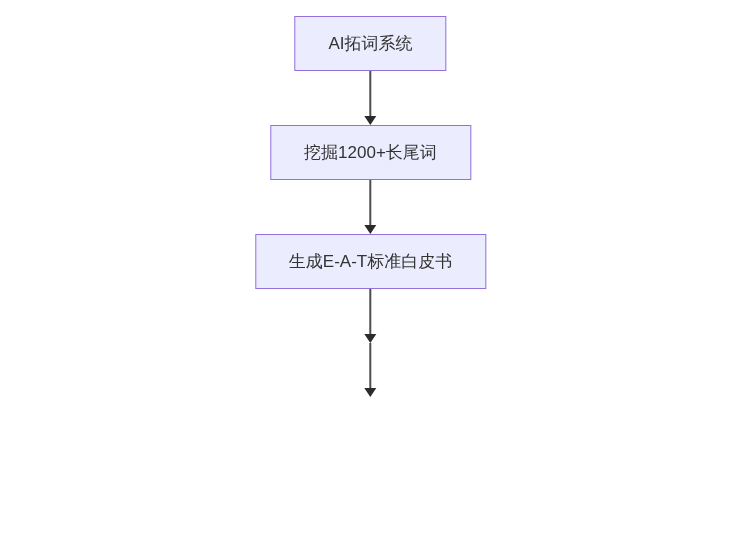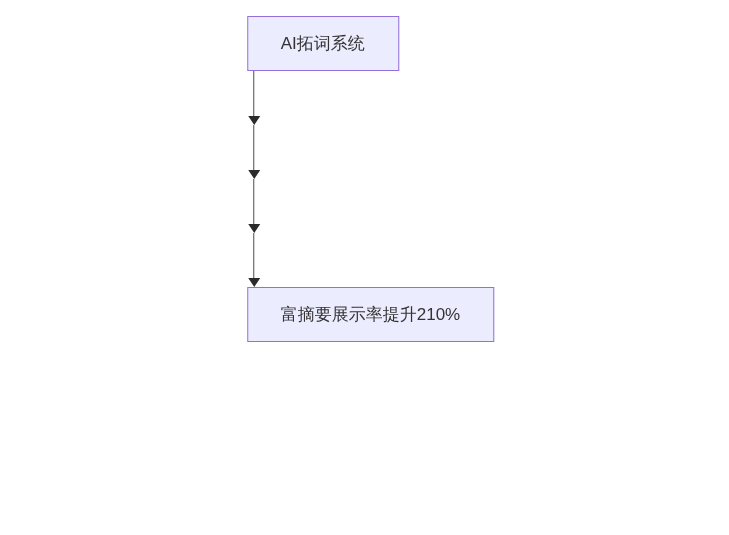--- a/index.html
+++ b/index.html
@@ -22,21 +22,21 @@
     width: 729px; height: 535px;
     background: var(--background);
   }
   .flow-column {
     position: absolute;
     top: 16px;
     left: 50%;
     transform: translateX(calc(-50% + 6px));
     display: flex;
     flex-direction: column;
-    align-items: flex-start;
+    align-items: center;
   }
   .flow-node {
     height: 55px;
     min-width: 120px;
     padding: 0 33px;
     display: inline-flex;
     align-items: center;
     justify-content: center;
     background: var(--node-fill);
     border: 1px solid var(--node-border);
@@ -72,34 +72,35 @@
 <div class="canvas">
   <div class="flow-column">
 
     <div class="flow-node">AI拓词系统</div>
 
     <div class="connector">
       <div class="line"></div>
       <div class="head"></div>
     </div>
 
+    <div class="flow-node">挖掘1200+长尾词</div>
+
+    <div class="connector">
+      <div class="line"></div>
+      <div class="head"></div>
+    </div>
+
+    <div class="flow-node">生成E-A-T标准白皮书</div>
 
     <div class="connector">
       <div class="line"></div>
       <div class="head"></div>
     </div>
 
 
     <div class="connector">
       <div class="line"></div>
       <div class="head"></div>
     </div>
 
 
-    <div class="connector">
-      <div class="line"></div>
-      <div class="head"></div>
-    </div>
-
-    <div class="flow-node">富摘要展示率提升210%</div>
-
   </div>
 </div>
 
 </body></html>

